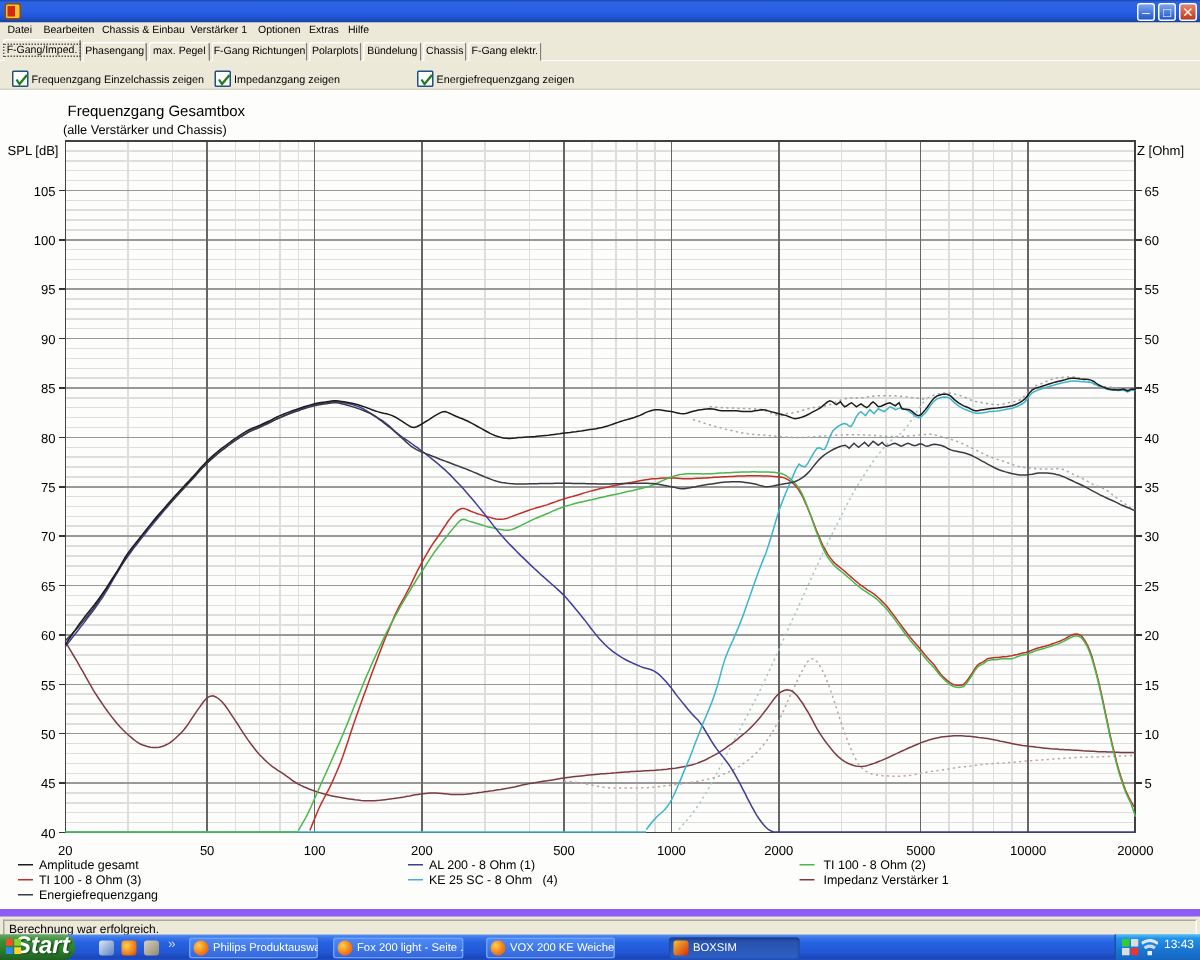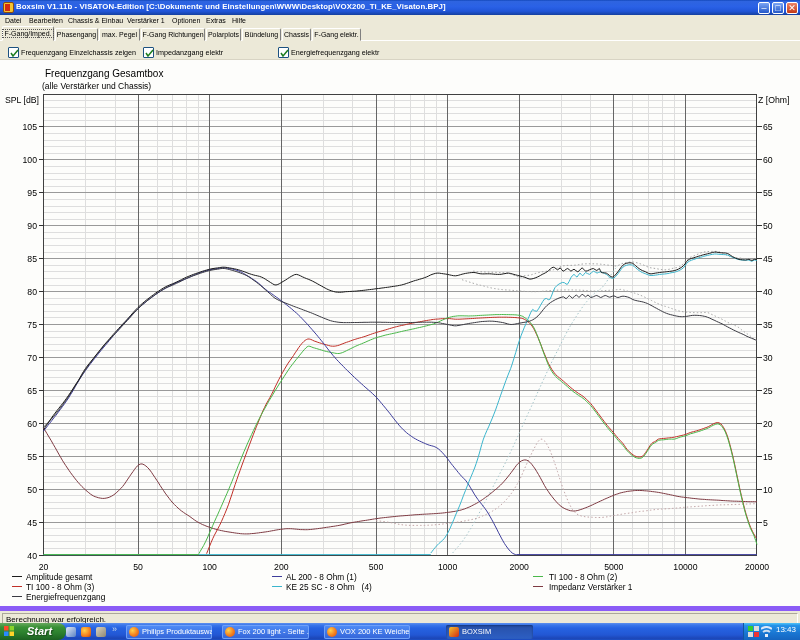--- a/index.html
+++ b/index.html
@@ -26,42 +26,41 @@
 .chart{position:absolute;left:0;top:60px;width:800px;height:546px;background:#fdfdfb}
 .chart svg{position:absolute;left:0;top:0}
 .ax{font-family:"Liberation Sans",sans-serif;font-size:8.7px;fill:#000}
 .t1{font-family:"Liberation Sans",sans-serif;font-size:10px;fill:#000}
 .t2{font-family:"Liberation Sans",sans-serif;font-size:8.5px;fill:#000}
 .lg{font-family:"Liberation Sans",sans-serif;font-size:8.3px;fill:#000}
 .status{position:absolute;left:0;top:606px;width:800px;height:17px;background:#ece9d8;border-top:5px solid #8b5cf6}
 .statusin{position:absolute;left:2px;top:2px;width:796px;height:13px;border:1px solid;border-color:#aca899 #fff #fff #aca899;font-size:8px;color:#000;padding-left:3px;line-height:12px}
 .taskbar{position:absolute;left:0;top:623px;width:800px;height:17px;
  background:linear-gradient(180deg,#5e90ee 0%,#3a77ea 12%,#2663e2 30%,#2257d4 70%,#1c46b8 90%,#1e50c4 100%)}
-.startbtn{position:absolute;left:0;top:0;width:66px;height:17px;border-radius:0 8px 8px 0;
+.startbtn{position:absolute;left:0;top:0;width:50px;height:17px;border-radius:0 8px 8px 0;
  background:linear-gradient(180deg,#68a85f 0%,#389135 25%,#2b7f2e 60%,#1c6121 100%);
- color:#fff;font-size:11px;font-weight:bold;font-style:italic;text-shadow:1px 1px 1px #1a4a1a;
- line-height:16px;padding-left:27px}
+ color:#fff;font-size:16px;font-weight:bold;font-style:italic;text-shadow:1px 1px 1px #1a4a1a;
+ line-height:16px;padding-left:10px}
 .flag{position:absolute;left:4px;top:3px;width:10px;height:10px}
 .qlicon{position:absolute;top:4px;width:10px;height:10px;border-radius:2px}
 .taskbtn{position:absolute;top:2px;height:14px;border-radius:2px;background:linear-gradient(180deg,#4e8df8,#3464d8);
  box-shadow:inset 0 0 0 1px #6ea0f8;color:#fff;font-size:7.5px;line-height:13px;white-space:nowrap;overflow:hidden}
 .taskbtn .fx{position:absolute;left:3px;top:2px;width:10px;height:10px;border-radius:50%;
  background:radial-gradient(circle at 35% 35%,#ffd24a 0%,#f27c1e 55%,#d4570f 100%)}
 .taskbtn span{position:absolute;left:16px;top:0}
 .taskbtn.pressed{background:linear-gradient(180deg,#2750a8,#2d5fc4);box-shadow:inset 0 1px 2px #17387e}
 .tray{position:absolute;right:0;top:0;width:57px;height:17px;font-size:8px;
  background:linear-gradient(180deg,#4fc3f7 0%,#2492e8 15%,#1976d2 60%,#1565c0 100%);
  border-left:1px solid #1255a0;color:#fff}
 </style></head><body>
 
 <div class="titlebar">
  <div class="ticon">
       <i></i>
     </div>
- <div class="ttext">Boxsim V1.11b - VISATON-Edition [C:\Dokumente und Einstellungen\WWW\Desktop\VOX200_Ti_KE_Visaton.BPJ]</div>
  <div class="wbtn wmin">–</div>
     <div class="wbtn wres">□</div>
     <div class="wbtn wcls">✕</div>
 </div>
 
 <div class="menubar">
  <span style="left:5px">Datei</span>
     <span style="left:29px">Bearbeiten</span>
  <span style="left:68px">Chassis &amp; Einbau</span>
     <span style="left:127px">Verstärker 1</span>
@@ -86,27 +85,27 @@
       <svg width="11" height="11">
         <path d="M2 5 L4 8 L9 2" stroke="#1e7d1e" stroke-width="1.5" fill="none"></path>
       </svg>
     </div>
  <div class="cblabel" style="left:21px">Frequenzgang Einzelchassis zeigen</div>
  <div class="cb" style="left:143px">
       <svg width="11" height="11">
         <path d="M2 5 L4 8 L9 2" stroke="#1e7d1e" stroke-width="1.5" fill="none"></path>
       </svg>
     </div>
- <div class="cblabel" style="left:156px">Impedanzgang elektr</div>
+ <div class="cblabel" style="left:156px">Impedanzgang zeigen</div>
  <div class="cb" style="left:278px">
       <svg width="11" height="11">
         <path d="M2 5 L4 8 L9 2" stroke="#1e7d1e" stroke-width="1.5" fill="none"></path>
       </svg>
     </div>
- <div class="cblabel" style="left:291px">Energiefrequenzgang elektr</div>
+ <div class="cblabel" style="left:291px">Energiefrequenzgang zeigen</div>
 </div>
 
 <div class="chart">
 <svg width="800" height="546" viewBox="0 0 800 546">
 <g shape-rendering="crispEdges">
         <line x1="43.5" y1="488.4" x2="756.8" y2="488.4" stroke="#dedede" stroke-width="1"></line>
         <line x1="43.5" y1="481.8" x2="756.8" y2="481.8" stroke="#dedede" stroke-width="1"></line>
         <line x1="43.5" y1="475.2" x2="756.8" y2="475.2" stroke="#dedede" stroke-width="1"></line>
         <line x1="43.5" y1="468.7" x2="756.8" y2="468.7" stroke="#dedede" stroke-width="1"></line>
         <line x1="43.5" y1="455.5" x2="756.8" y2="455.5" stroke="#dedede" stroke-width="1"></line>

